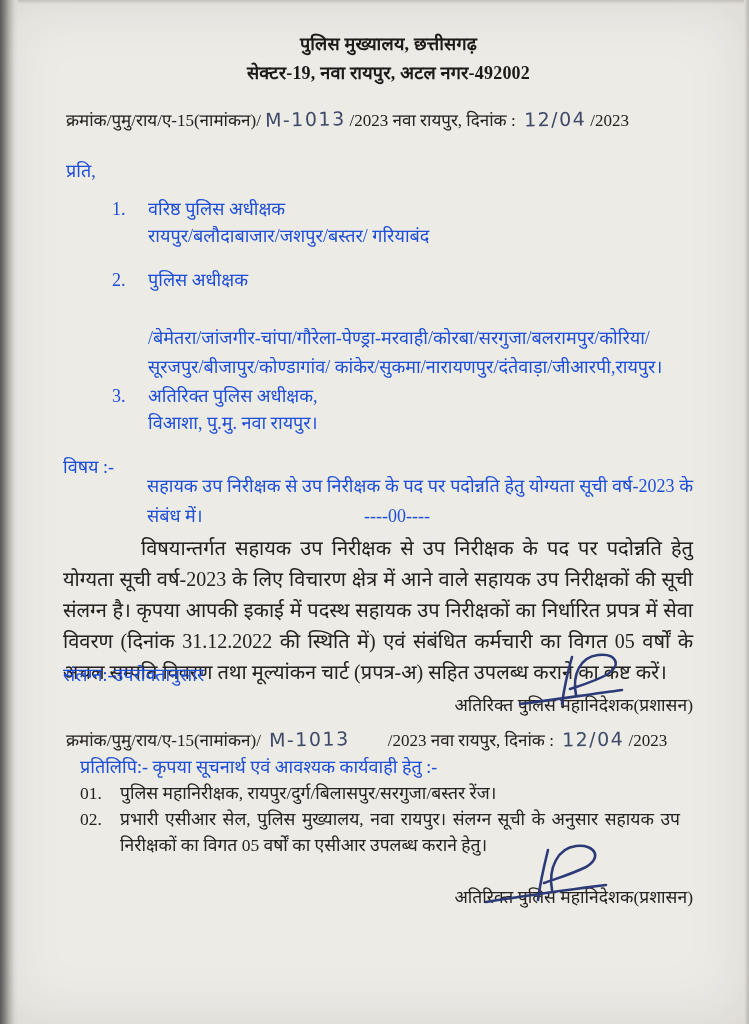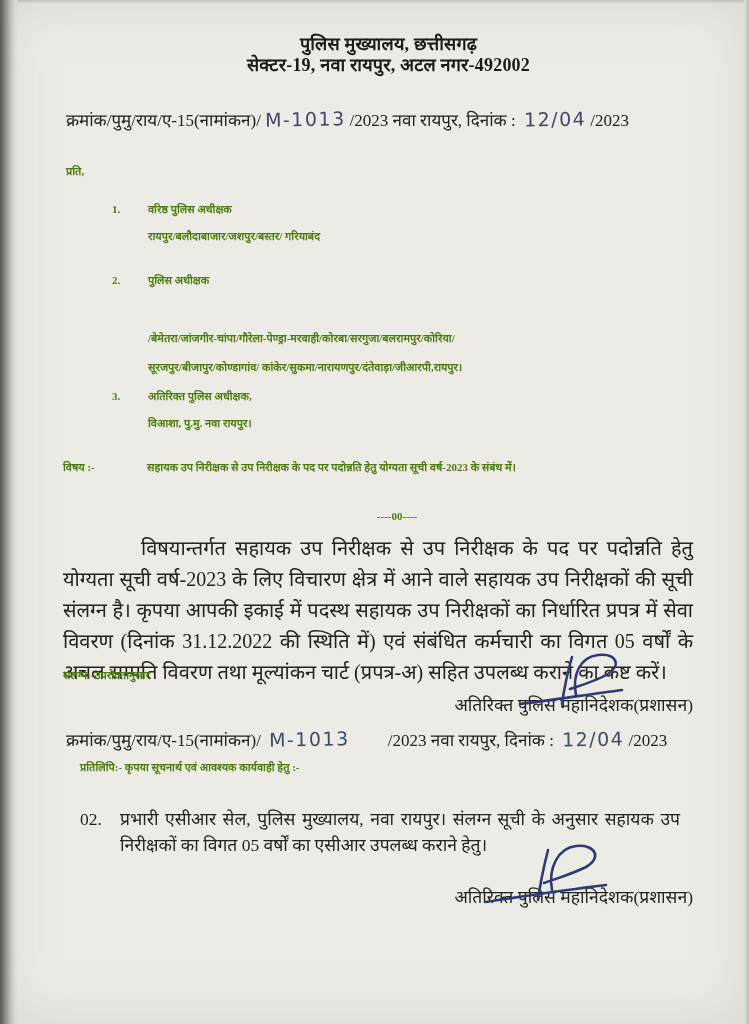--- a/index.html
+++ b/index.html
@@ -30,21 +30,21 @@
     background: linear-gradient(to bottom, #cbc9c4 0%, #edebe6 100%);
   }
   .vignette {
     position: absolute; inset: 0;
     box-shadow: inset 0 0 60px rgba(120,115,105,.18);
     pointer-events: none;
   }
   .abs { position: absolute; }
   .center { left: 0; right: 0; text-align: center; }
   .hdr { font-weight: bold; font-size: 18px; letter-spacing: .2px; color: #1d1a18; padding-left: 28px; }
-  .txt { font-size: 11px; line-height: 27px; color: #4d7c0f; font-weight: bold; }
+  .txt { font-size: 18px; line-height: 27px; color: #1d4ed8; }
   .ref-line { font-size: 17px; white-space: nowrap; color: #25211e; }
   .hand {
     font-family: "DejaVu Sans", sans-serif;
     color: #3e4a68;
     font-size: 19px;
     letter-spacing: 1.5px;
     transform: rotate(-1deg);
     display: inline-block;
     padding: 0 4px;
   }
@@ -64,21 +64,21 @@
 </style>
 </head>
 <body>
 
 <div class="scan-page">
   <div class="edge-top"></div>
   <div class="edge-right"></div>
   <div class="edge-left"></div>
 
   <div class="abs center hdr" style="top:31px;">पुलिस मुख्यालय, छत्तीसगढ़</div>
-  <div class="abs center hdr" style="top:52px;">सेक्टर-19, नवा रायपुर, अटल नगर-492002</div>
+  <div class="abs center hdr" style="top:60px;">सेक्टर-19, नवा रायपुर, अटल नगर-492002</div>
 
   <div class="abs ref-line" style="left:66px; top:108px;">
     <span>क्रमांक/पुमु/राय/ए-15(नामांकन)/</span><span class="hand">M-1013</span><span>/2023 नवा रायपुर, दिनांक :</span> <span class="hand">12/04</span><span>/2023</span>
   </div>
 
   <div class="abs txt" style="left:66px; top:158px;">प्रति,</div>
 
   <div class="abs txt list-row" style="left:112px; top:196px; width:560px;">
     <span class="num-col">1.</span>
     <span class="list-text">
@@ -100,21 +100,21 @@
   <div class="abs txt list-row" style="left:112px; top:383px; width:560px;">
     <span class="num-col">3.</span>
     <span class="list-text">
       <span>अतिरिक्त पुलिस अधीक्षक,</span><br>
       <span>विआशा, पु.मु. नवा रायपुर।</span>
     </span>
   </div>
 
   <div class="abs txt subject-row" style="left:63px; top:452px; width:630px; line-height:30px;">
     <span class="subject-label">विषय :-</span>
-    <span style="flex:1; text-align:justify;">सहायक उप निरीक्षक से उप निरीक्षक के पद पर पदोन्नति हेतु योग्यता सूची वर्ष-2023 के संबंध में।</span>
+    <span style="flex:1; text-align:justify;margin-top:19px;">सहायक उप निरीक्षक से उप निरीक्षक के पद पर पदोन्नति हेतु योग्यता सूची वर्ष-2023 के संबंध में।</span>
   </div>
 
   <div class="abs center txt" style="top:503px;padding-left:45px;">----00----</div>
 
   <div class="abs body-par" style="left:63px; top:533px; width:630px;">विषयान्तर्गत सहायक उप निरीक्षक से उप निरीक्षक के पद पर पदोन्नति हेतु योग्यता सूची वर्ष-2023 के लिए विचारण क्षेत्र में आने वाले सहायक उप निरीक्षकों की सूची संलग्न है। कृपया आपकी इकाई में पदस्थ सहायक उप निरीक्षकों का निर्धारित प्रपत्र में सेवा विवरण (दिनांक 31.12.2022 की स्थिति में) एवं संबंधित कर्मचारी का विगत 05 वर्षों के अचल सम्पति विवरण तथा मूल्यांकन चार्ट (प्रपत्र-अ) सहित उपलब्ध कराने का कष्ट करें।</div>
 
   <div class="abs txt" style="left:63px; top:662px;">संलग्न:-उपरोक्तानुसार</div>
 
   <div class="abs sig-line" style="right:56px; top:692px;">अतिरिक्त पुलिस महानिदेशक(प्रशासन)</div>
   <svg class="sig-svg" style="left:510px; top:649px;" width="130" height="62" viewBox="0 0 130 62">
@@ -124,20 +124,24 @@
       <path d="M10,55 C35,52 75,46 112,41"></path>
     </g>
   </svg>
 
   <div class="abs ref-line" style="left:66px; top:728px;">
     <span>क्रमांक/पुमु/राय/ए-15(नामांकन)/</span> <span class="hand">M-1013</span><span style="display:inline-block;width:34px;"></span><span>/2023 नवा रायपुर, दिनांक :</span> <span class="hand">12/04</span><span>/2023</span>
   </div>
 
   <div class="abs txt" style="left:80px; top:754px;">प्रतिलिपि:- कृपया सूचनार्थ एवं आवश्यक कार्यवाही हेतु :-</div>
 
+  <div class="abs copies-row" style="left:80px; top:780px; width:600px;">
+    <span class="copies-num">01.</span>
+    <span style="flex:1;">पुलिस महानिरीक्षक, रायपुर/दुर्ग/बिलासपुर/सरगुजा/बस्तर रेंज।</span>
+  </div>
 
   <div class="abs copies-row" style="left:80px; top:806px; width:600px;">
     <span class="copies-num">02.</span>
     <span style="flex:1; text-align:justify;">प्रभारी एसीआर सेल, पुलिस मुख्यालय, नवा रायपुर। संलग्न सूची के अनुसार सहायक उप निरीक्षकों का विगत 05 वर्षों का एसीआर उपलब्ध कराने हेतु।</span>
   </div>
 
   <div class="abs sig-line" style="right:56px; top:884px;">अतिरिक्त पुलिस महानिदेशक(प्रशासन)</div>
   <svg class="sig-svg" style="left:478px; top:840px;" width="150" height="66" viewBox="0 0 150 66">
     <g fill="none" stroke="#2c3a78" stroke-width="2.6" stroke-linecap="round">
       <path d="M70,10 C66,26 62,44 60,60"></path>

